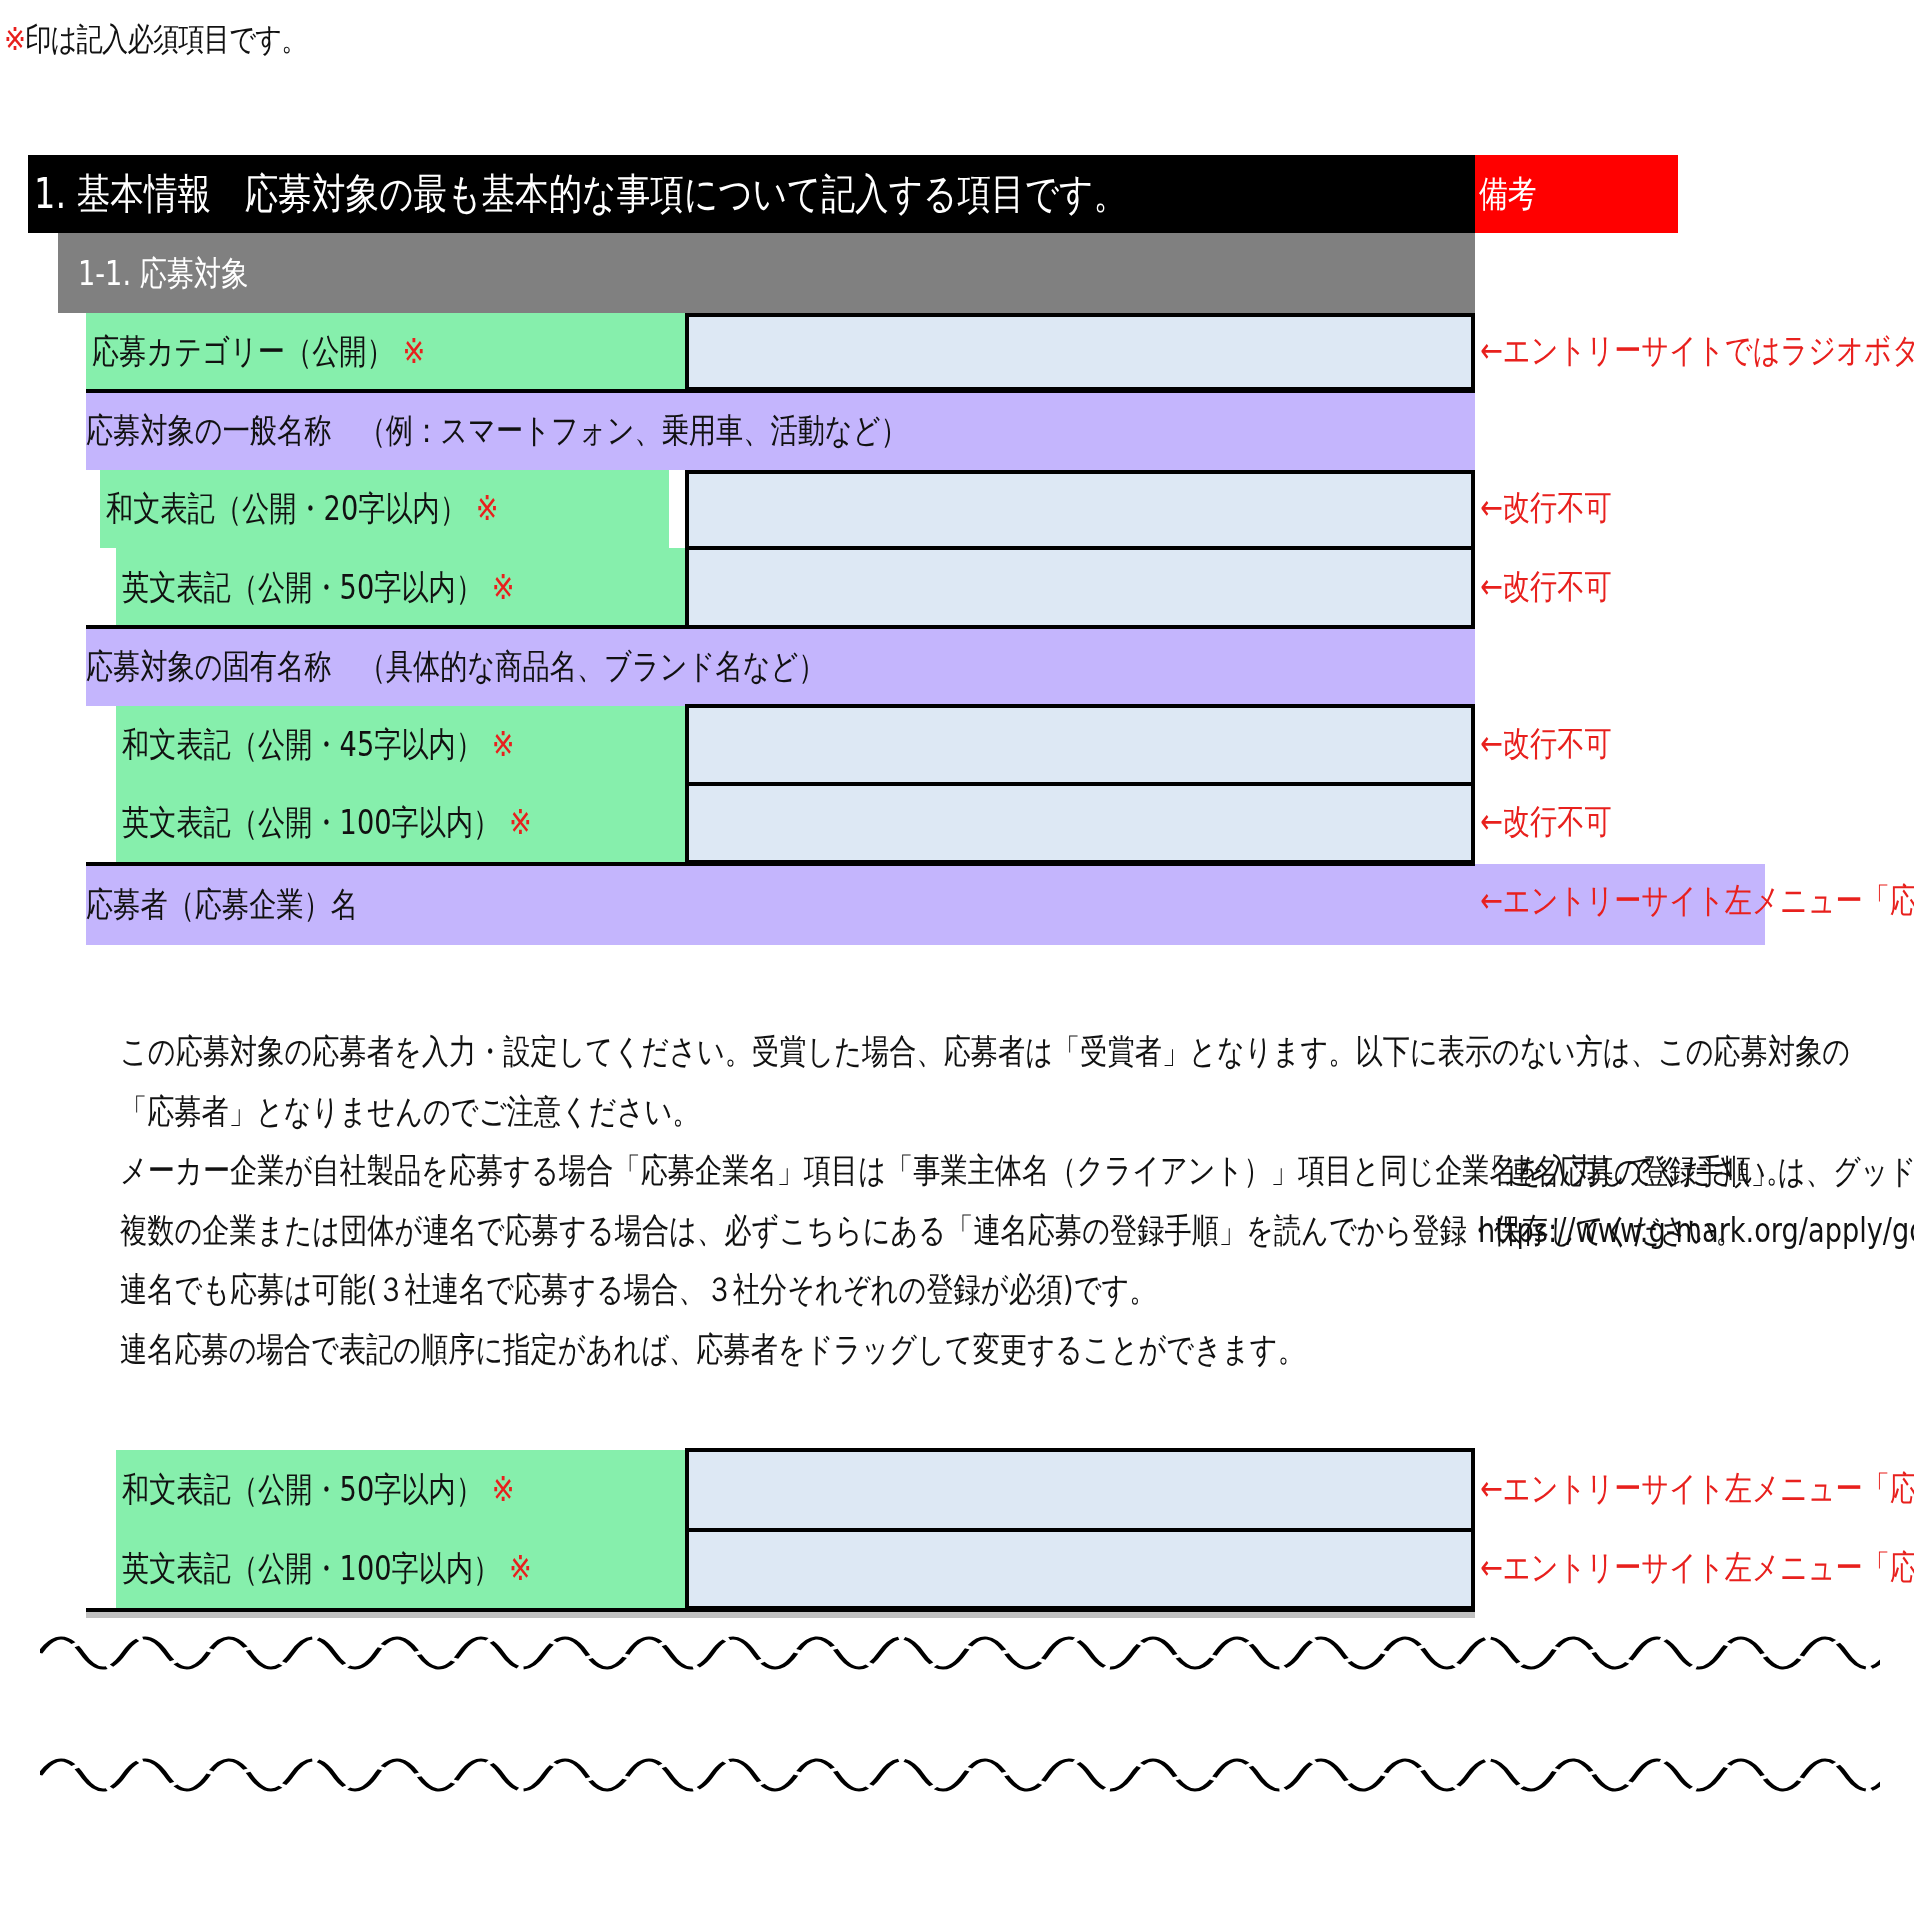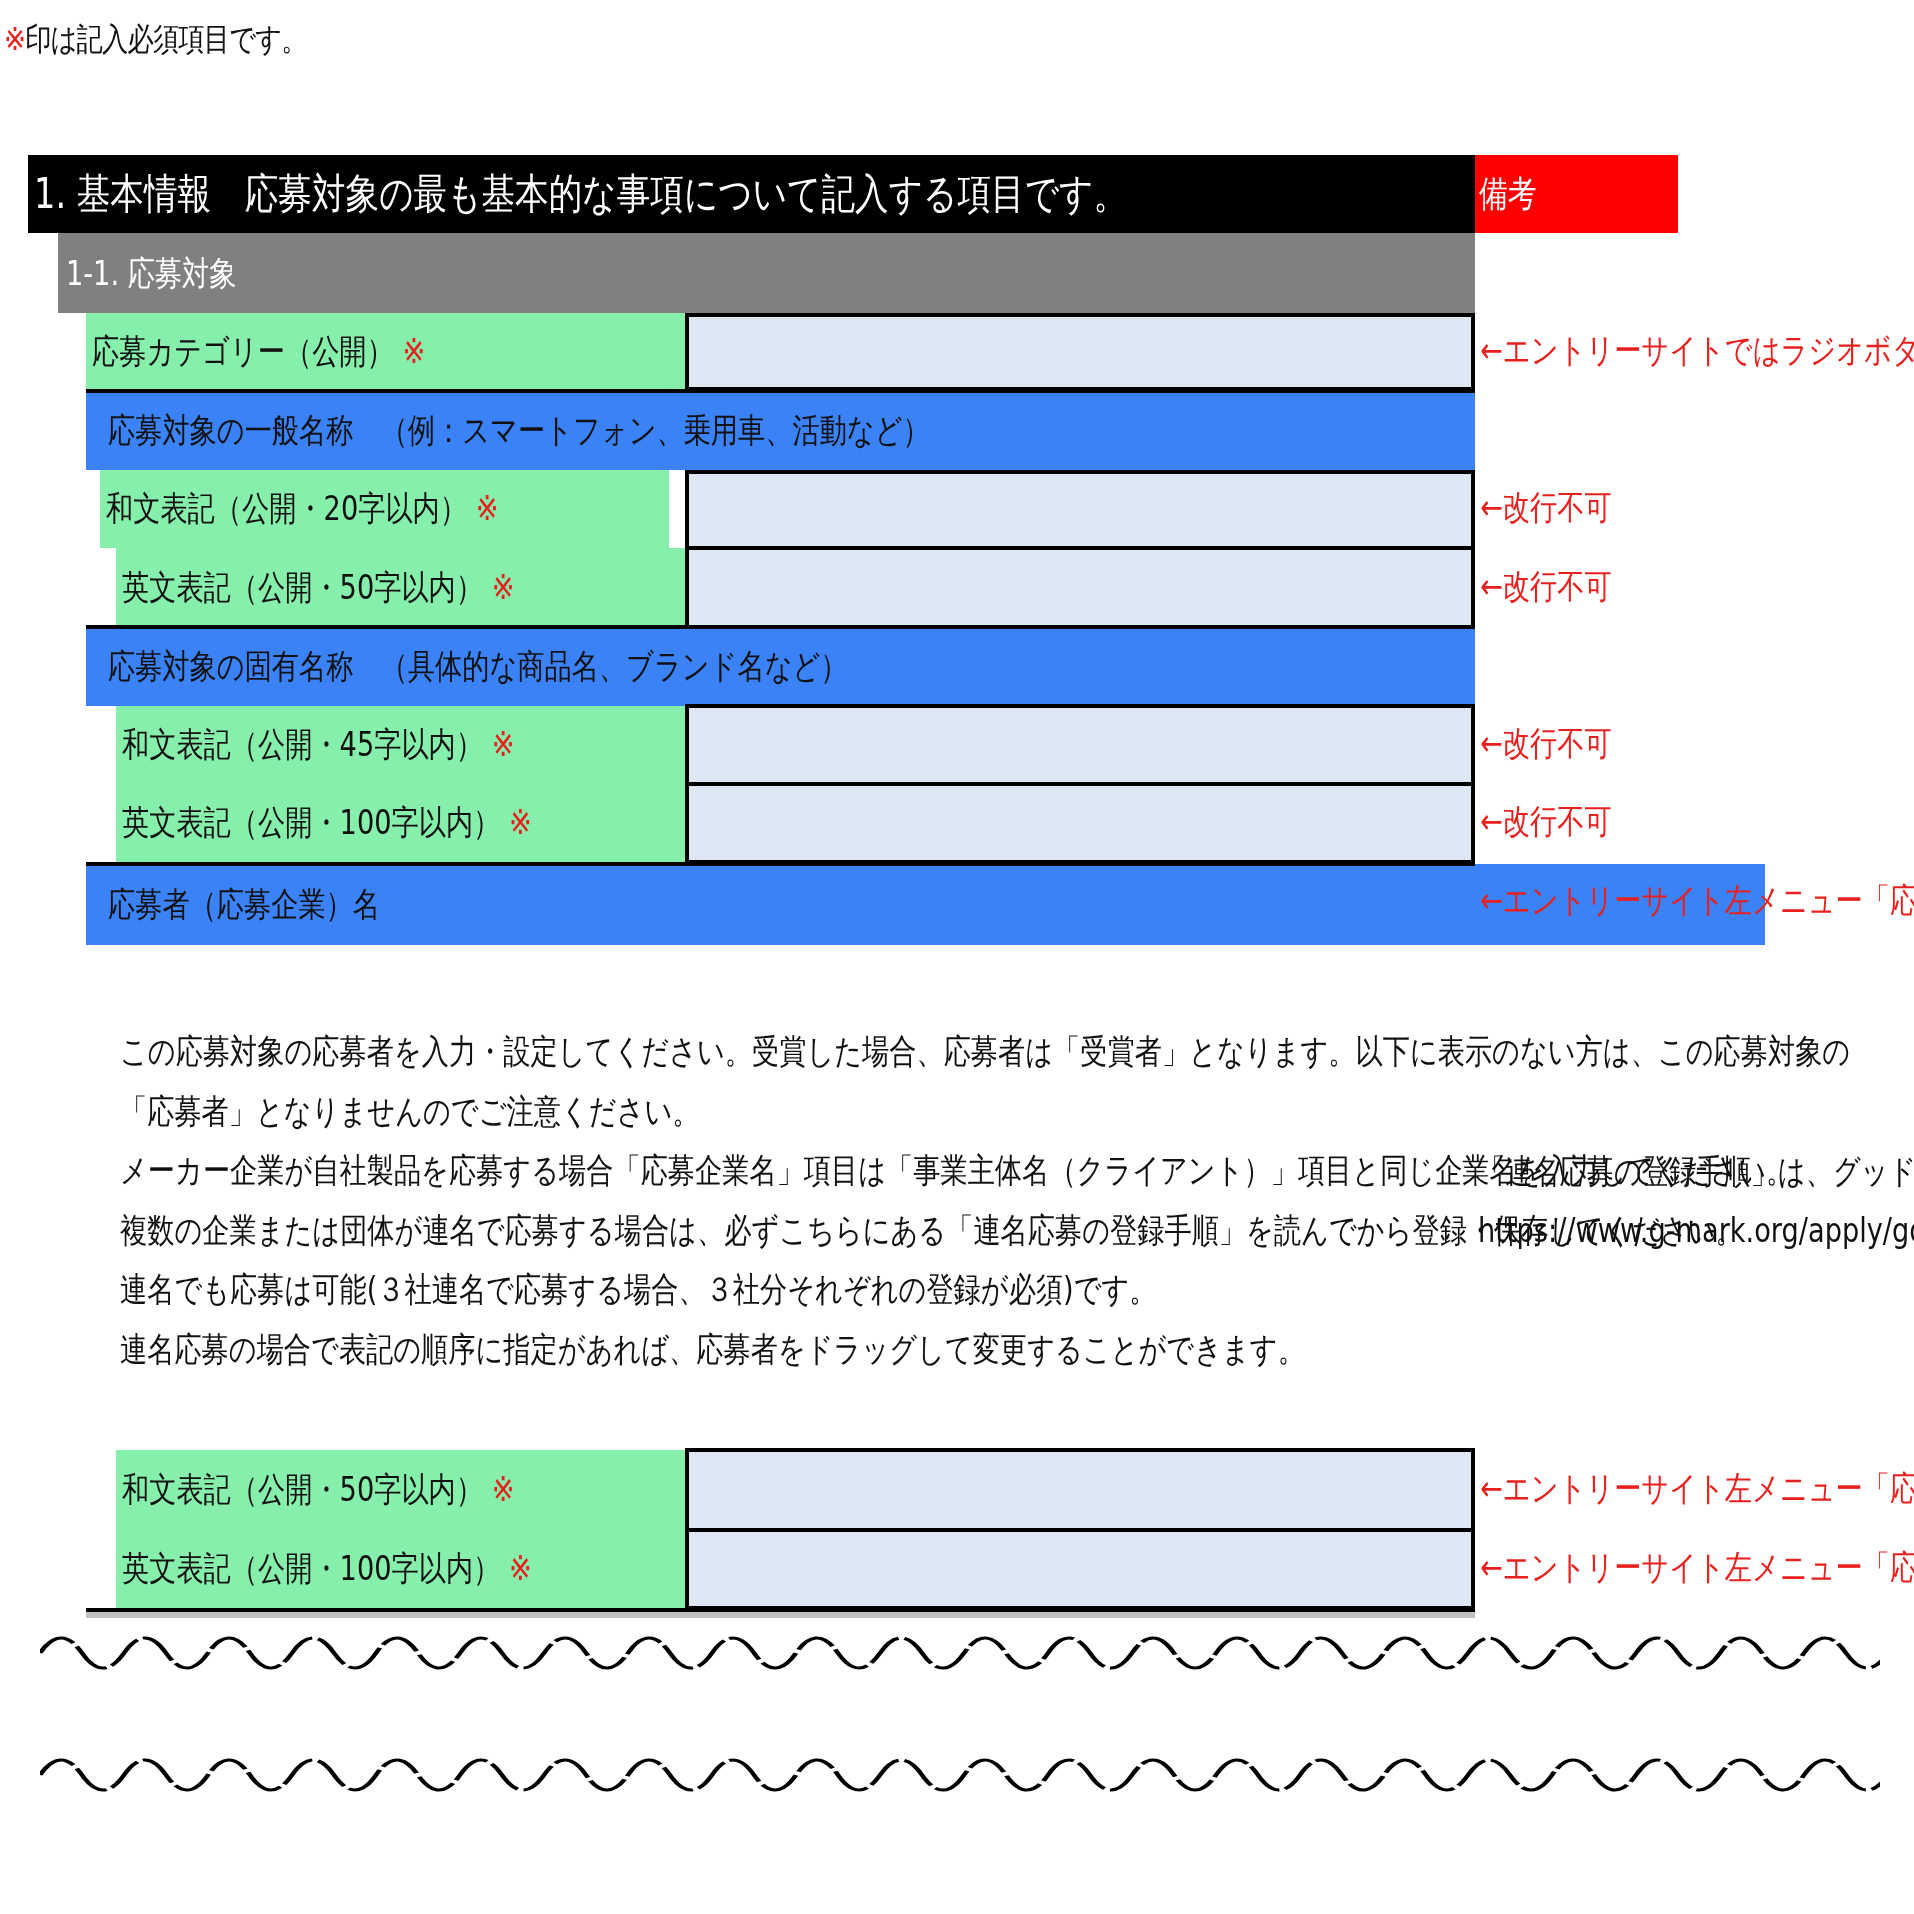--- a/index.html
+++ b/index.html
@@ -5,25 +5,25 @@
   html, body { margin:0; padding:0; background:#fff; }
   body { width:1914px; height:1914px; position:relative; overflow:hidden;
          font-family:"DejaVu Sans","Liberation Sans",sans-serif; color:#111; }
   .abs { position:absolute; }
   .note-top { left:4px; top:18px; font-size:32px; letter-spacing:-1px; transform:scaleX(0.82); transform-origin:left top; white-space:nowrap; }
   .req { color:#e8201d; }
   .hdr { left:28px; top:155px; width:1447px; height:78px; background:#000; color:#fff; font-size:42px; line-height:78px; padding-left:6px; box-sizing:border-box; white-space:nowrap; overflow:hidden; }
   .hdr span { display:inline-block; transform:scaleX(0.8); transform-origin:left center; }
   .remark-hdr { left:1475px; top:155px; width:203px; height:78px; background:#ff0000; color:#fff; font-size:36px; line-height:78px; padding-left:4px; box-sizing:border-box; }
   .remark-hdr span { display:inline-block; transform:scaleX(0.8); transform-origin:left center; }
-  .sub { left:58px; top:233px; width:1417px; height:80px; background:#808080; color:#fff; font-size:34px; line-height:80px; padding-left:8px; box-sizing:border-box; white-space:nowrap; }
+  .sub { left:58px; top:233px; width:1417px; height:80px; background:#808080; color:#fff; font-size:34px; line-height:80px; padding-left:20px; box-sizing:border-box; white-space:nowrap; }
   .sub span { display:inline-block; transform:scaleX(0.8); transform-origin:left center; }
   .row-label { background:#86efac; font-size:34px; white-space:nowrap; box-sizing:border-box; display:flex; align-items:center; padding-left:6px; }
   .row-label .t { display:inline-block; transform:scaleX(0.8); transform-origin:left center; }
-  .row-full { background:#3b82f6; font-size:34px; white-space:nowrap; box-sizing:border-box; display:flex; align-items:center; padding-left:22px; }
+  .row-full { background:#c4b5fd; font-size:34px; white-space:nowrap; box-sizing:border-box; display:flex; align-items:center; padding-left:0; }
   .row-full .t { display:inline-block; transform:scaleX(0.8); transform-origin:left center; }
   .field { background:#dde8f4; border:4px solid #000; box-sizing:border-box; }
   .field input { width:100%; height:100%; border:none; background:transparent; outline:none; font-size:28px; padding:0 8px; box-sizing:border-box; }
   .remark { color:#e8201d; font-size:34px; white-space:nowrap; }
   .remark .t { display:inline-block; transform:scaleX(0.8); transform-origin:left center; }
   .hline { background:#000; height:4px; }
   .para { left:120px; top:1022px; font-size:34px; line-height:59.5px; white-space:nowrap; }
   .para div span { display:inline-block; transform:scaleX(0.8); transform-origin:left center; }
   .side-note { left:1478px; top:1142px; font-size:34px; line-height:59px; white-space:nowrap; }
   .side-note div span { display:inline-block; transform:scaleX(0.8); transform-origin:left center; }

